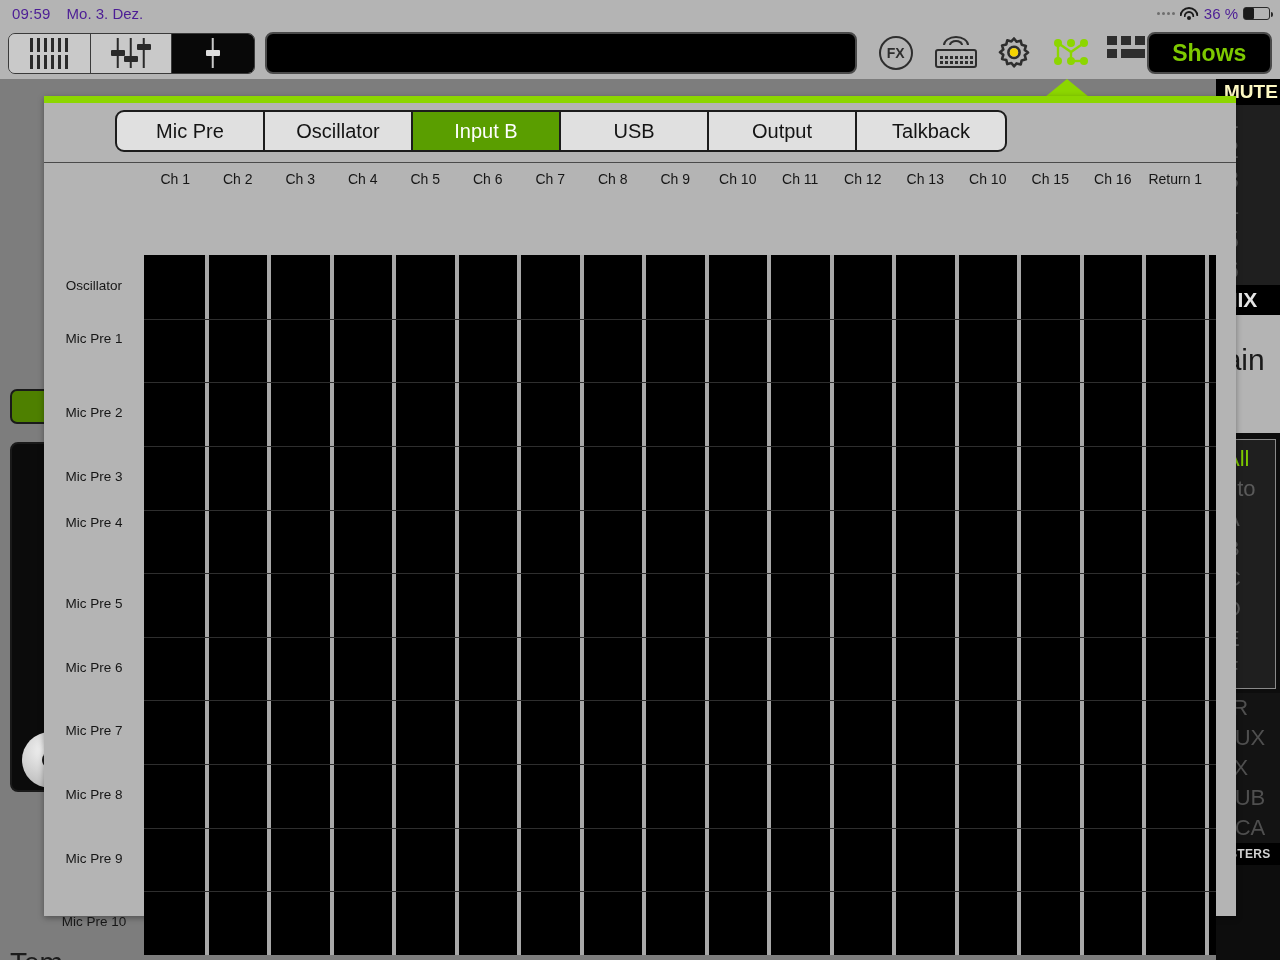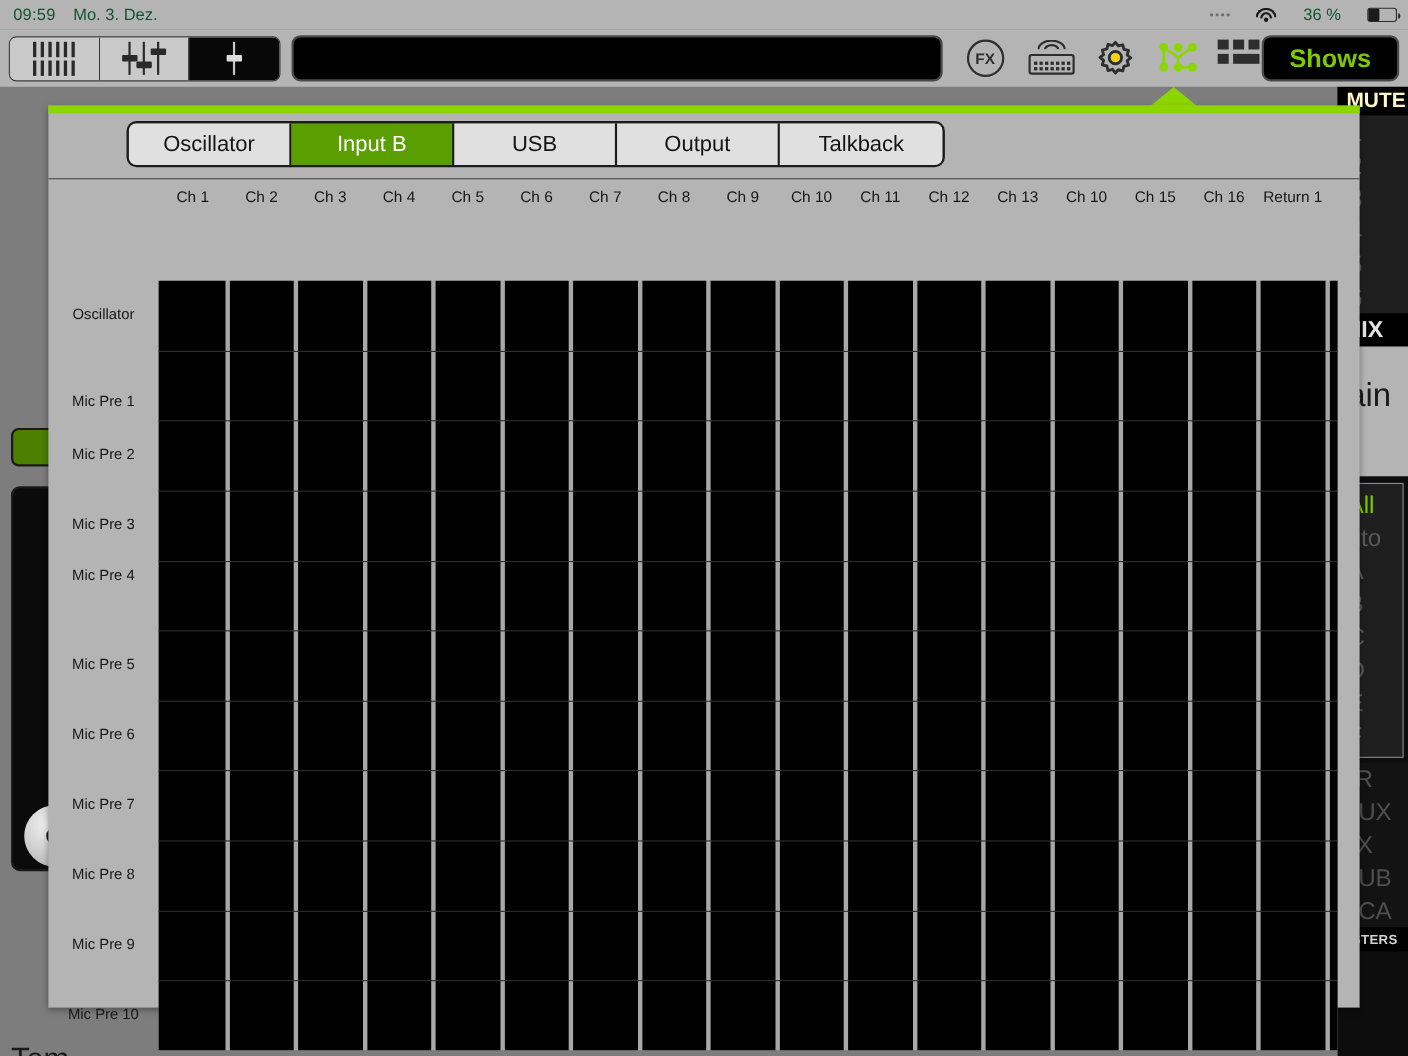--- a/index.html
+++ b/index.html
@@ -7,26 +7,26 @@
     width: 1280px; height: 960px;
     font-family: "Liberation Sans", sans-serif;
     background: #7d7d7d;
     overflow: hidden;
   }
   #root { position: relative; width: 1280px; height: 960px; }
 
   
   .statusbar {
     position: absolute; left: 0; top: 0; width: 1280px; height: 27px;
-    background: #b4b4b4; color: #14532d;
+    background: #b4b4b4; color: #4c1d95;
     font-size: 15px; display: flex; align-items: center;
   }
   .sb-time { margin-left: 12px; font-weight: 400; letter-spacing: .2px; }
   .sb-date { margin-left: 16px; font-weight: 400; }
-  .sb-right { margin-left: auto; margin-right: 10px; display: flex; align-items: center; gap: 24px; }
+  .sb-right { margin-left: auto; margin-right: 10px; display: flex; align-items: center; gap: 5px; }
   .sb-dots { display: flex; gap: 2px; align-items: center; }
   .sb-dots i { width: 3px; height: 3px; background: #6e6e6e; border-radius: 50%; display: block; }
   .wifi { width: 19px; height: 14px; position: relative; }
   .wifi span { position: absolute; left: 50%; transform: translateX(-50%);
     border: 2px solid #1b1b1b; border-bottom: none; border-radius: 50% 50% 0 0 / 100% 100% 0 0; }
   .wifi .w1 { width: 19px; height: 9px; top: 0; }
   .wifi .w2 { width: 11px; height: 6px; top: 4px; }
   .wifi .w3 { width: 4px; height: 4px; top: 9px; background: #1b1b1b; border-radius: 50%; border: none; }
   .sb-batt-txt { font-size: 15px; }
   .battery { width: 27px; height: 13px; border: 1.5px solid #2a2a2a; border-radius: 3px; position: relative; }
@@ -344,20 +344,21 @@
     </div>
     <div class="rail-masters">ASTERS</div>
   </div>
 
   <div class="pointer" id="pointer" style="left: 1045px; top: 79px;"></div>
 
   <div class="modal">
     <div class="modal-accent"></div>
     <div class="modal-head">
       <div class="tabs" id="tabs">
+          <div class="tab">Mic Pre</div>
           <div class="tab">Oscillator</div>
           <div class="tab active">Input B</div>
           <div class="tab">USB</div>
           <div class="tab">Output</div>
           <div class="tab">Talkback</div>
         </div>
     </div>
     <div class="modal-sep"></div>
     <div class="grid-head" id="grid-head">
         <div class="colhdr" style="left: 100px; width: 62.5px;">Ch 1</div>
@@ -373,21 +374,21 @@
         <div class="colhdr" style="left: 725px; width: 62.5px;">Ch 11</div>
         <div class="colhdr" style="left: 787.5px; width: 62.5px;">Ch 12</div>
         <div class="colhdr" style="left: 850px; width: 62.5px;">Ch 13</div>
         <div class="colhdr" style="left: 912.5px; width: 62.5px;">Ch 10</div>
         <div class="colhdr" style="left: 975px; width: 62.5px;">Ch 15</div>
         <div class="colhdr" style="left: 1037.5px; width: 62.5px;">Ch 16</div>
         <div class="colhdr" style="left: 1100px; width: 62.5px;">Return 1</div>
       </div>
     <div class="rowlabels" id="rowlabels">
         <div class="rowlabel" style="top: 22.8182px;">Oscillator</div>
-        <div class="rowlabel" style="top: 102px;">Mic Pre 1</div>
+        <div class="rowlabel" style="top: 76px;">Mic Pre 1</div>
         <div class="rowlabel" style="top: 150.091px;">Mic Pre 2</div>
         <div class="rowlabel" style="top: 213.727px;">Mic Pre 3</div>
         <div class="rowlabel" style="top: 260px;">Mic Pre 4</div>
         <div class="rowlabel" style="top: 341px;">Mic Pre 5</div>
         <div class="rowlabel" style="top: 404.636px;">Mic Pre 6</div>
         <div class="rowlabel" style="top: 468.273px;">Mic Pre 7</div>
         <div class="rowlabel" style="top: 531.909px;">Mic Pre 8</div>
         <div class="rowlabel" style="top: 595.545px;">Mic Pre 9</div>
         <div class="rowlabel" style="top: 659.182px;">Mic Pre 10</div>
       </div>

